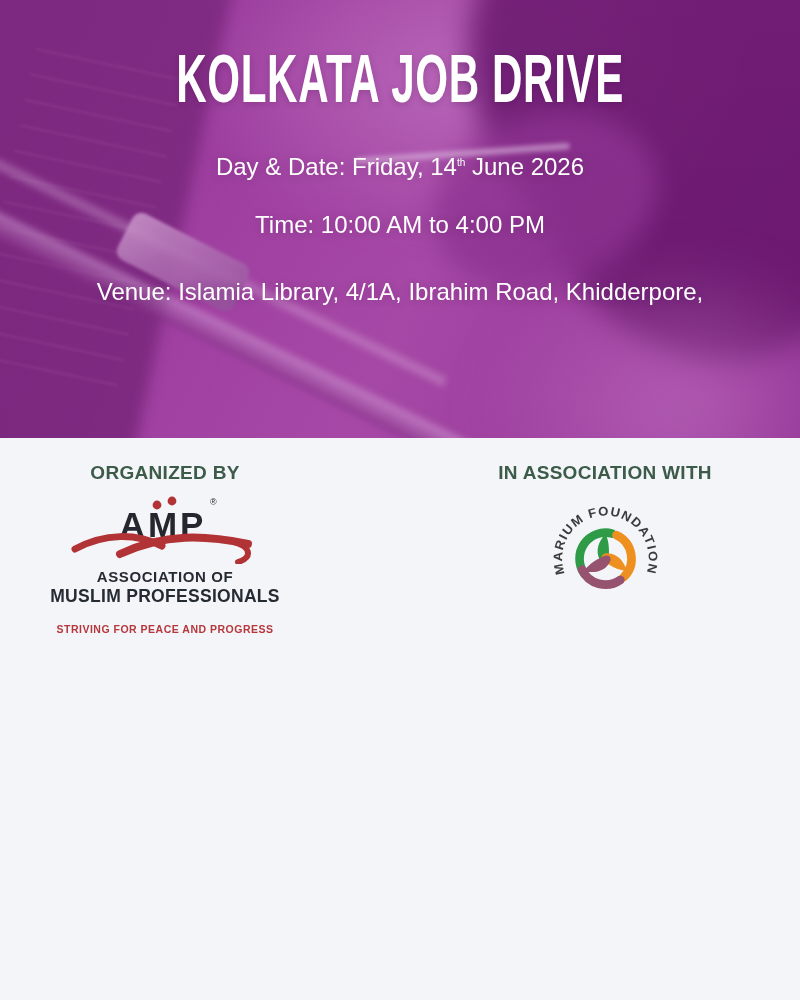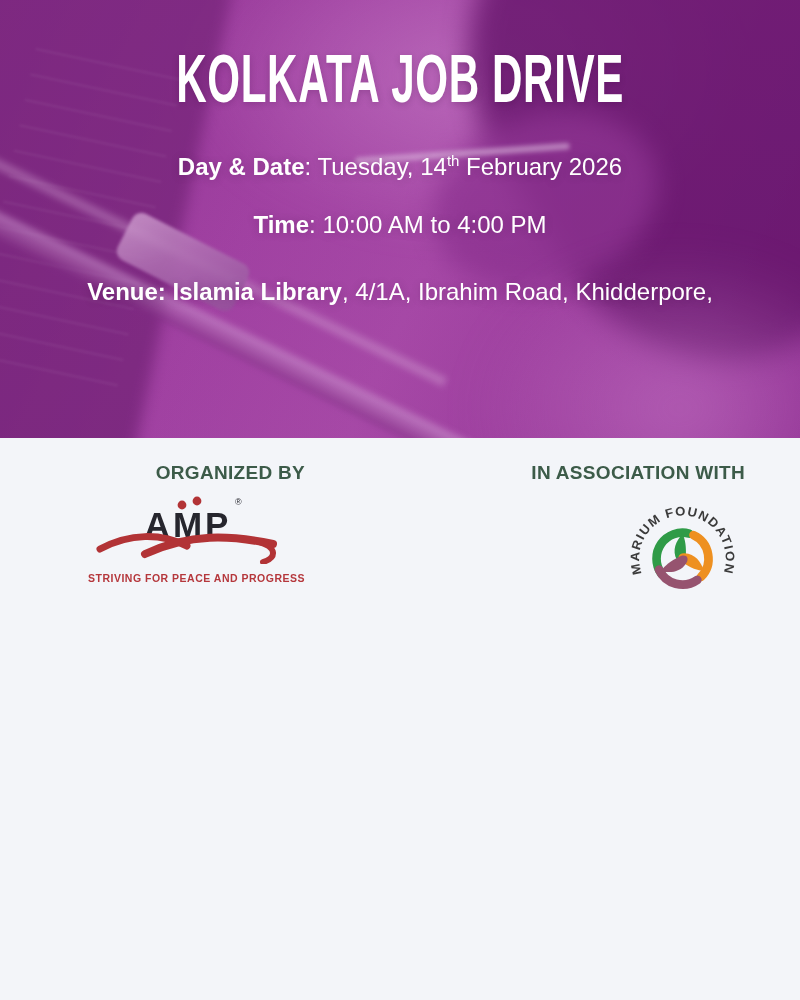--- a/index.html
+++ b/index.html
@@ -99,42 +99,42 @@
     transform: scaleX(0.62);
     color: #ffffff;
     text-shadow: 0 2px 10px rgba(50,0,55,0.20);
   }
   .detail {
     font-size: 24px;
     line-height: 30px;
     font-weight: 400;
     text-shadow: 0 1px 8px rgba(50,0,55,0.22);
   }
-  .detail .b { font-weight: 700; }
+  .detail .b { font-weight: 400; }
   .detail-date { margin-top: 40px; }
-  .detail-date sup { font-size: 15px; vertical-align: super; line-height: 0; }
+  .detail-date sup { font-size: 10px; vertical-align: super; line-height: 0; }
   .detail-time { margin-top: 28px; text-align: center; }
   .detail-venue { margin-top: 33px; line-height: 37px; padding: 0 36px; }
 
   
   .partners { position: relative; width: 800px; height: 562px; background: #f3f5f9; }
-  .partner-col { position: absolute; top: 0; text-align: right; }
+  .partner-col { position: absolute; top: 0; text-align: center; }
   .partner-col.left  { left: 25px;  width: 280px; }
   .partner-col.right { left: 465px; width: 280px; }
   .partner-heading {
     margin-top: 24px;
     font-size: 19px;
     font-weight: 700;
     letter-spacing: 0.3px;
     color: #3c5b49;
   }
   .amp-logo { margin-top: 8px; }
   .amp-line1 { font-size: 15px;   font-weight: 700; letter-spacing: 0.6px; color: #262b33; margin-top: 0px; }
   .amp-line2 { font-size: 17.5px; font-weight: 700; letter-spacing: 0.3px; color: #262b33; margin-top: 1px; }
-  .amp-tagline { font-size: 10.5px; font-weight: 700; letter-spacing: 0.5px; color: #b5373c; margin-top: 4px; }
+  .amp-tagline { font-size: 10.5px; font-weight: 700; letter-spacing: 0.5px; color: #b5373c; margin-top: 16px; }
   .marium-logo { margin-top: 2px; }
 </style>
 </head>
 <body>
 
 <div class="flyer">
 
   <div class="hero">
     <div class="photo">
       <div class="bg-glow-top"></div>
@@ -146,21 +146,21 @@
       <div class="bg-board-edge-faint"></div>
       <div class="bg-board-edge"></div>
       <div class="bg-clip"></div>
       <div class="bg-glow-bottom"></div>
       <div class="bg-tint"></div>
     </div>
 
     <div class="hero-content">
       <h1 class="hero-title">KOLKATA JOB DRIVE</h1>
 
-      <p class="detail detail-date"><span class="b">Day &amp; Date</span><span>: Tuesday, 14</span><sup>th</sup><span> February 2026</span></p>
+      <p class="detail detail-date"><span class="b">Day &amp; Date</span><span>: Friday, 14</span><sup>th</sup><span> June 2026</span></p>
 
       <p class="detail detail-time"><span class="b">Time</span><span>: 10:00 AM to 4:00 PM</span></p>
 
       <p class="detail detail-venue"><span class="b">Venue: Islamia Library</span><span>, 4/1A, Ibrahim Road, Khidderpore,</span><br></p>
     </div>
   </div>
 
   <div class="partners">
 
     <div class="partner-col left">
@@ -171,20 +171,22 @@
         <circle cx="107" cy="13" r="4.4" fill="#b23336"></circle>
         <circle cx="122" cy="9" r="4.4" fill="#b23336"></circle>
         <text x="160" y="13" font-family="Liberation Sans, sans-serif" font-size="9" fill="#26262e">®</text>
         <g fill="none" stroke="#b23336" stroke-linecap="round">
           <path d="M 25,57 C 55,41 86,41 112,54" stroke-width="7"></path>
           <path d="M 70,62 C 115,41 155,43 198,52" stroke-width="8"></path>
           <path d="M 184,50 C 203,56 201,66 188,70" stroke-width="6"></path>
         </g>
       </svg>
 
+      <div class="amp-line1">ASSOCIATION OF</div>
+      <div class="amp-line2">MUSLIM PROFESSIONALS</div>
       <div class="amp-tagline">STRIVING FOR PEACE AND PROGRESS</div>
     </div>
 
     <div class="partner-col right">
       <div class="partner-heading">IN ASSOCIATION WITH</div>
 
       <svg class="marium-logo" width="125" height="128" viewBox="0 0 130 130">
         <defs>
           <path id="mfArc" d="M 22.7,89.4 A 45,45 0 1 1 107.3,89.4" fill="none"></path>
         </defs>

